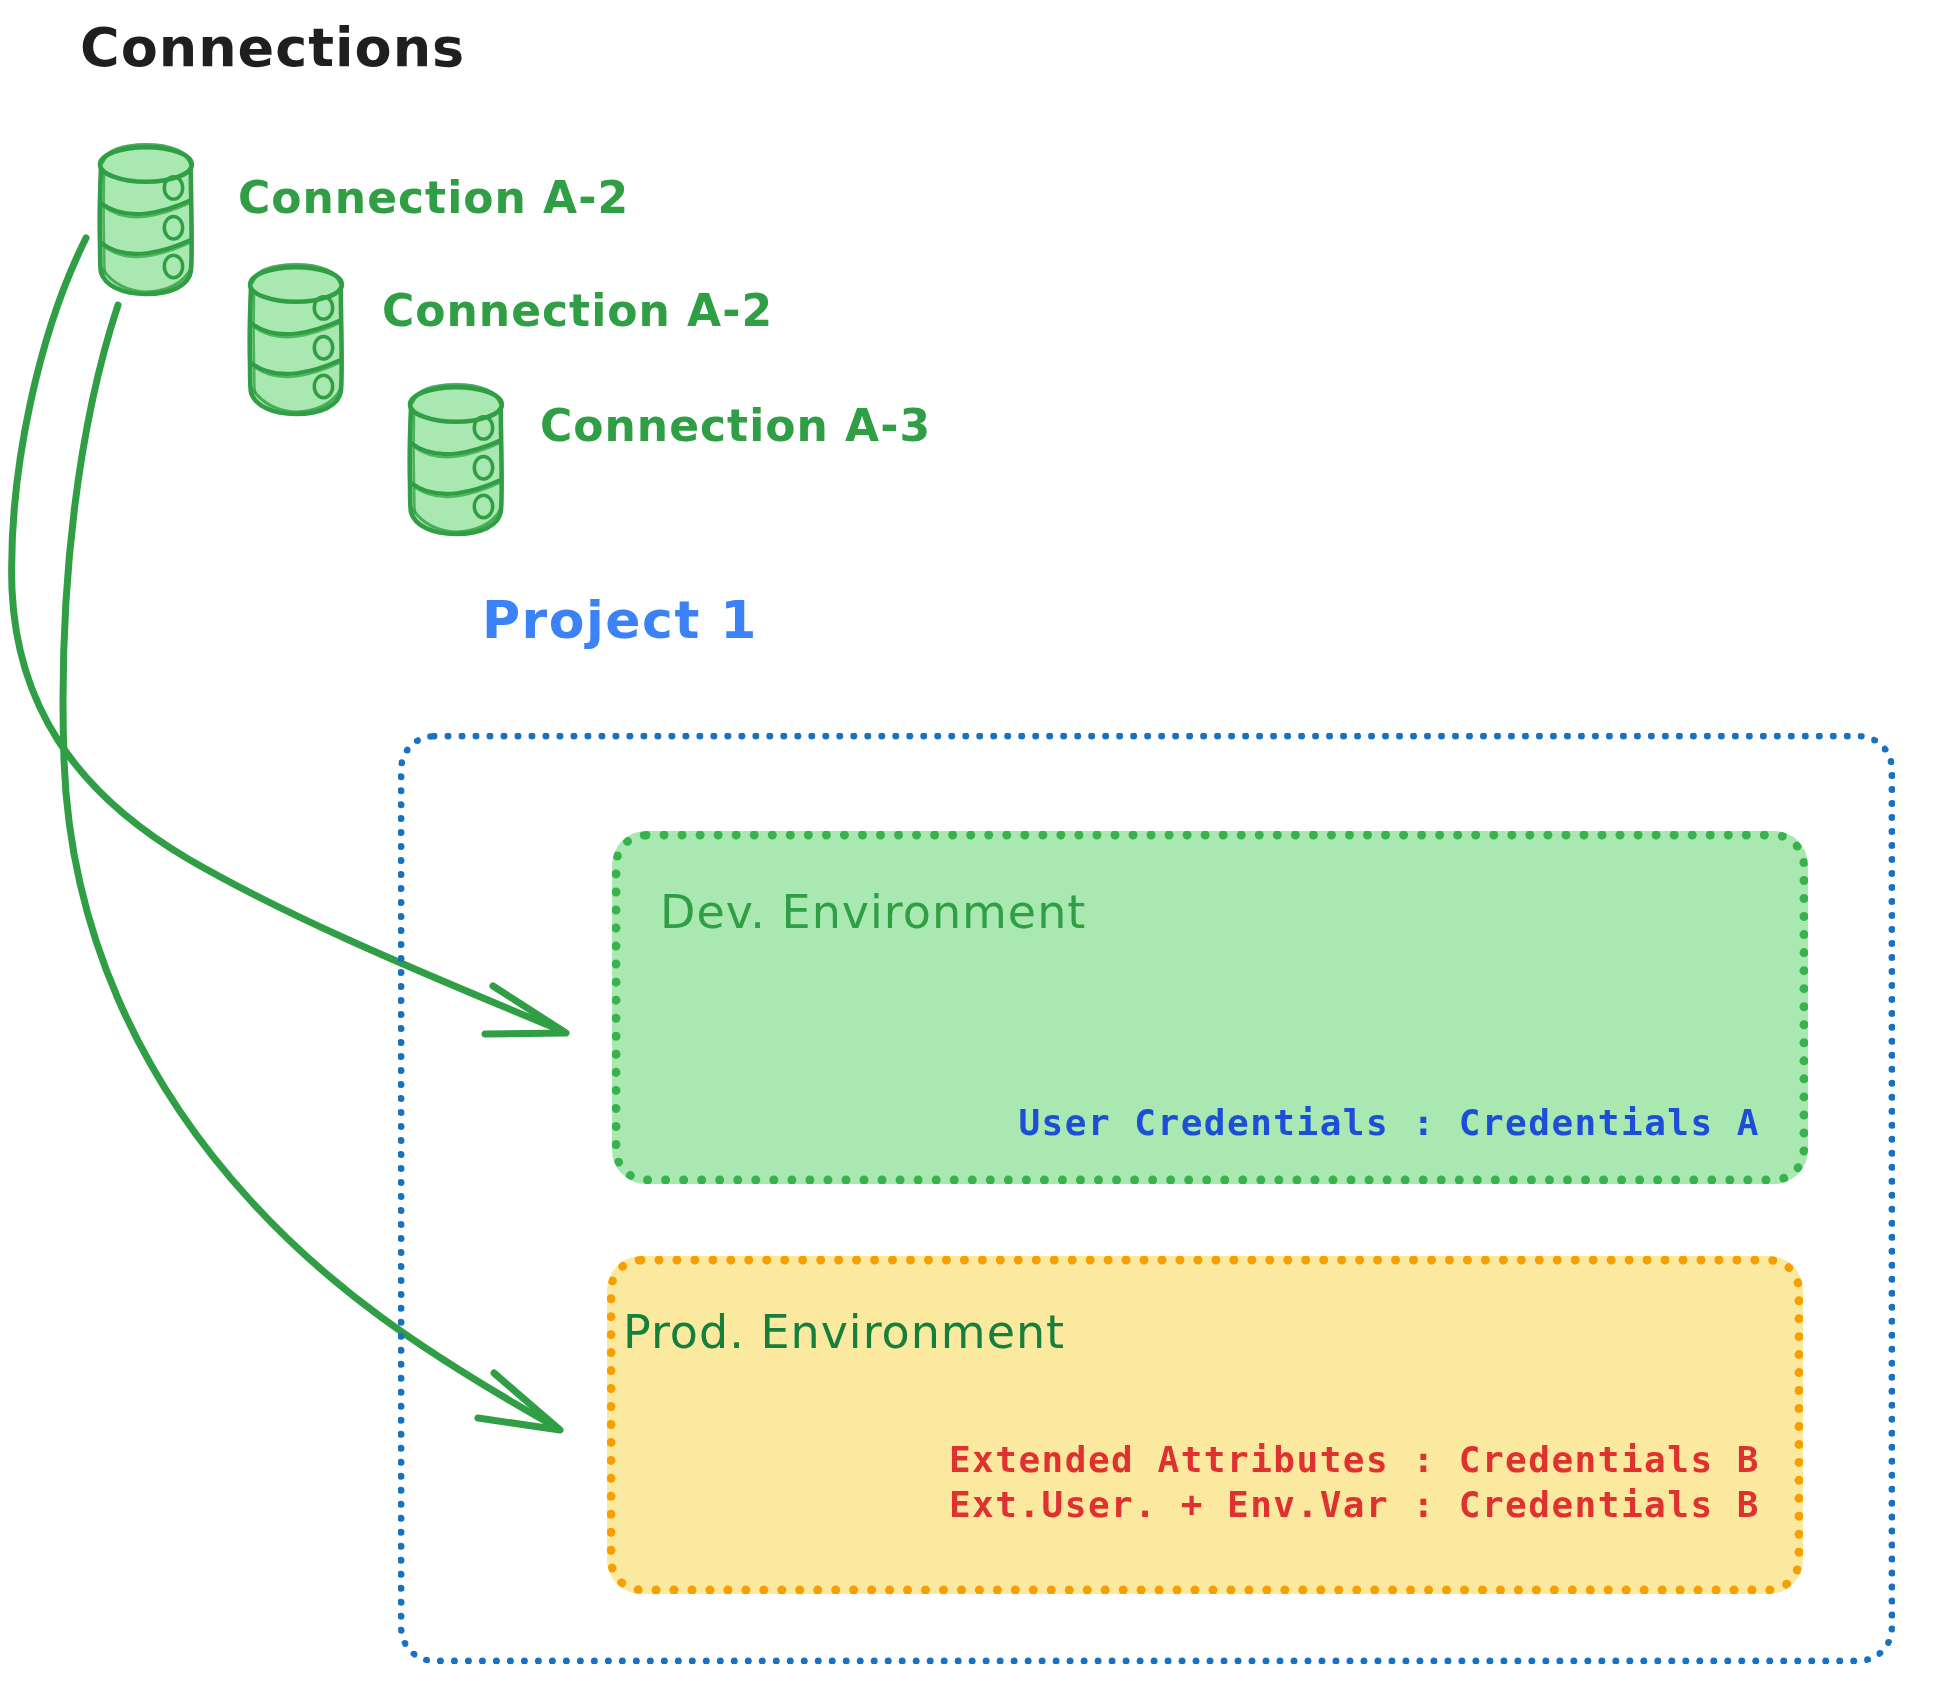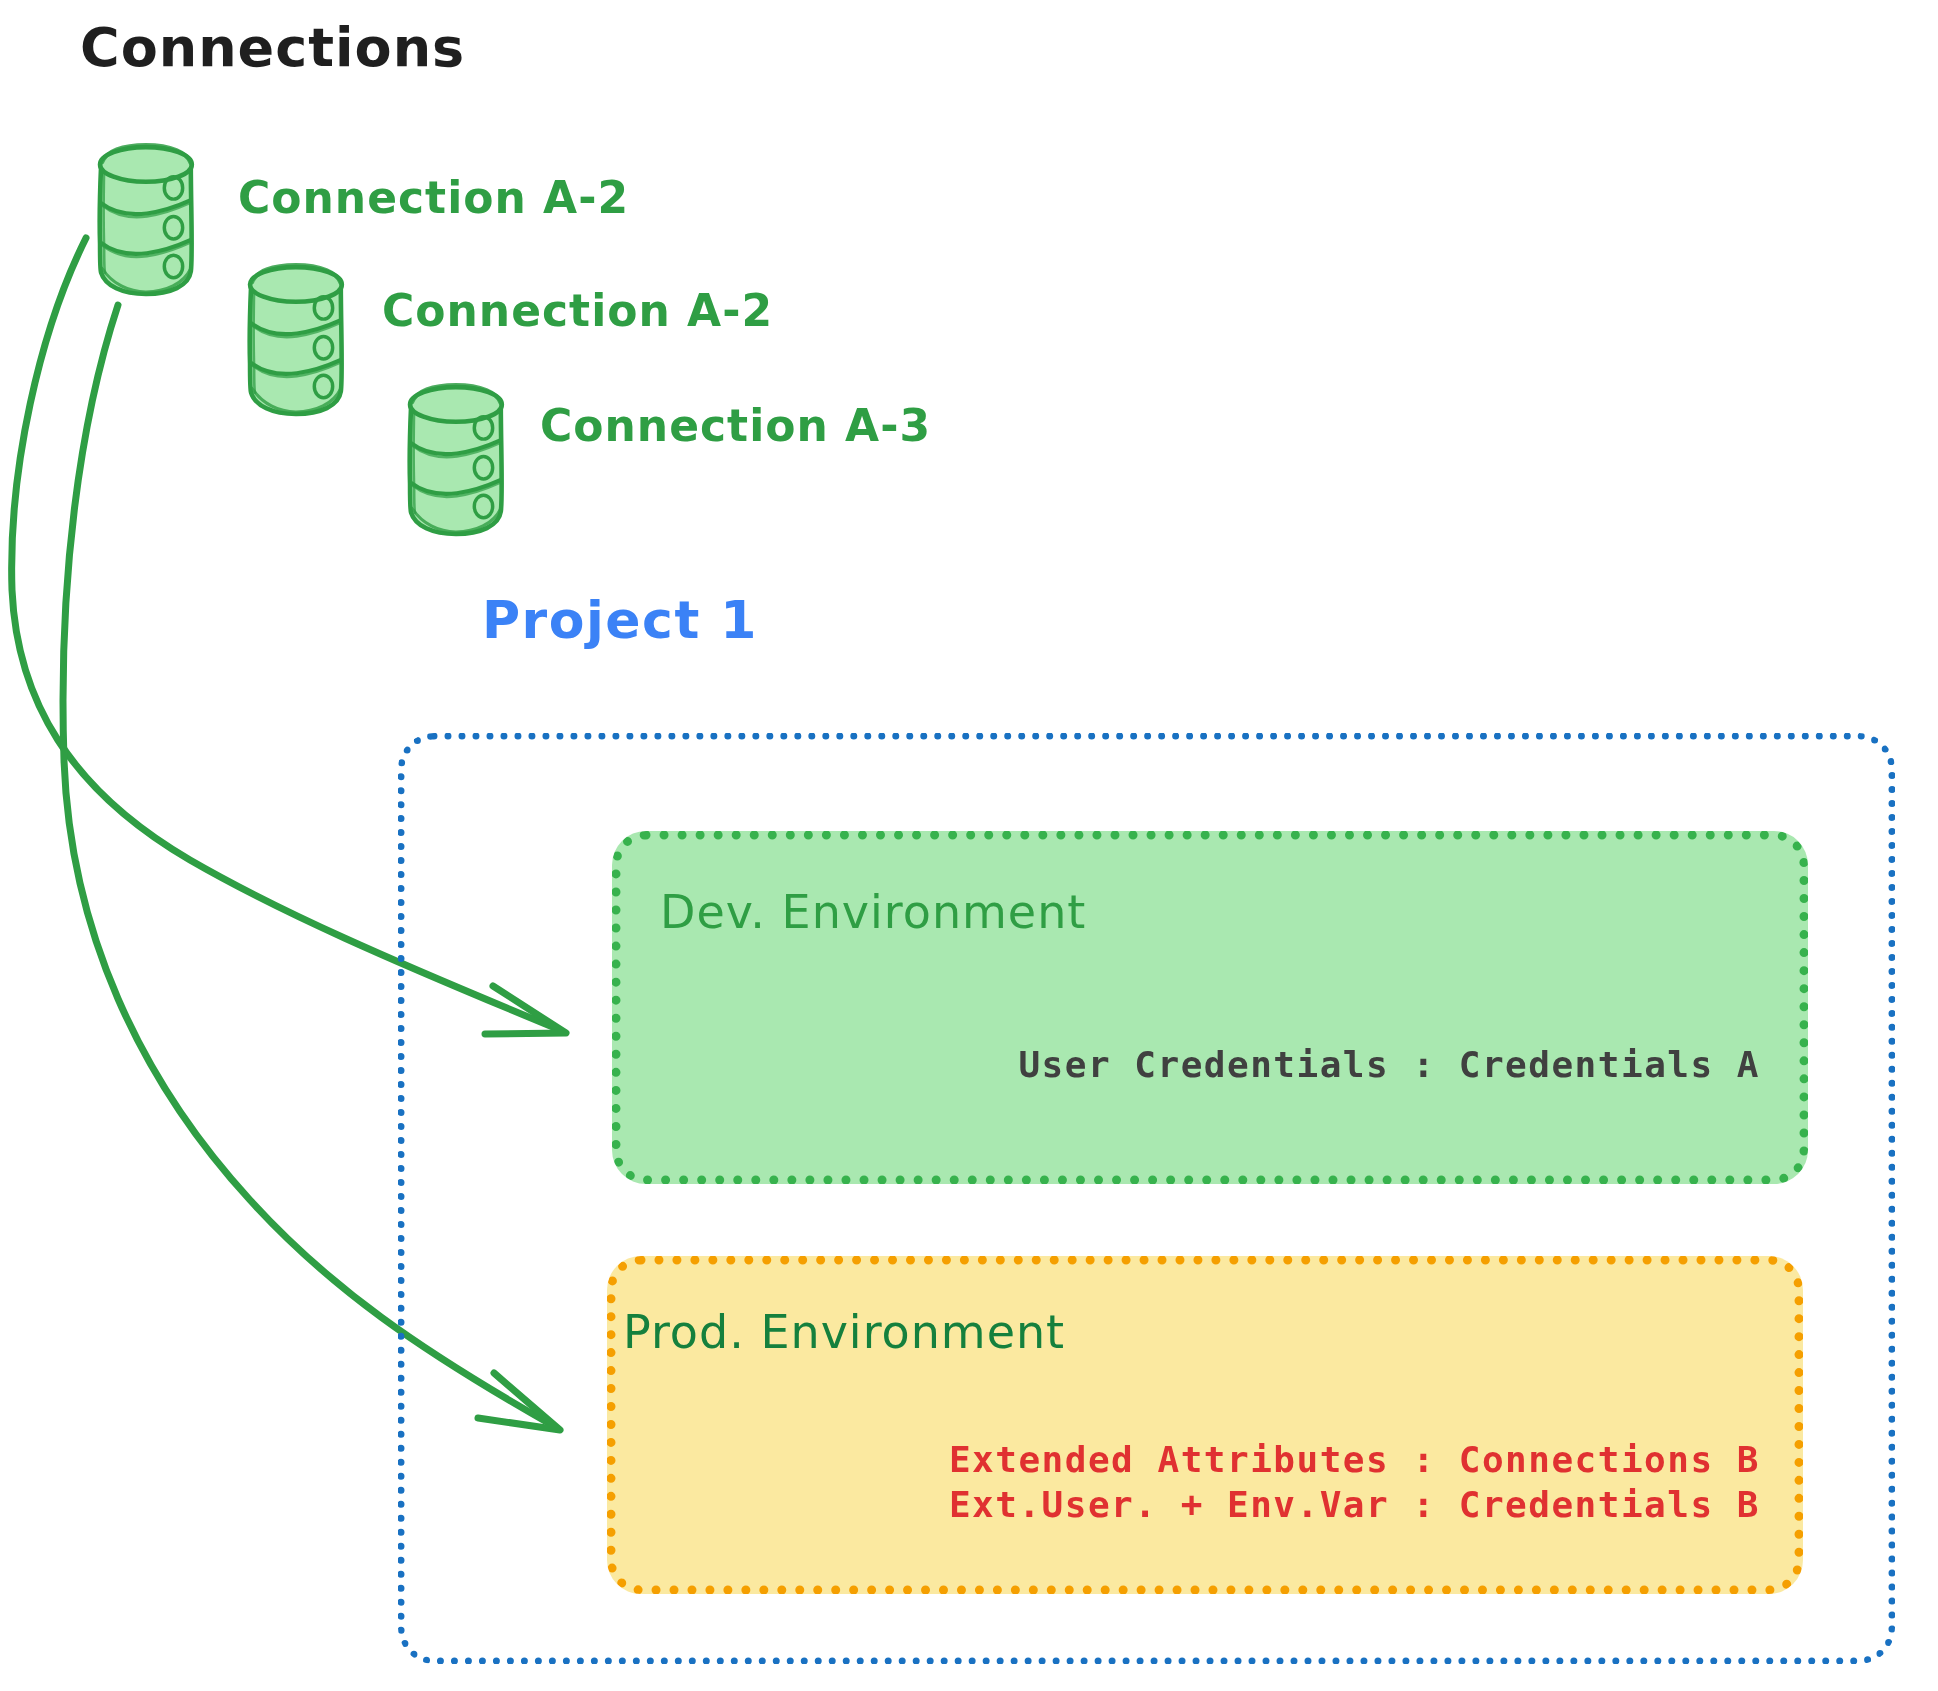--- a/index.html
+++ b/index.html
@@ -114,23 +114,23 @@
     font-family: "DejaVu Sans Mono", monospace;
     font-size: 36px;
     font-weight: 700;
     letter-spacing: 1.5px;
     text-align: right;
     white-space: nowrap;
     line-height: 1.25;
   }
   .mono-lines.dev {
     left: 740px;
-    top: 1042px;
+    top: 1100px;
     width: 1020px;
-    color: #404040;
+    color: #1d4ed8;
   }
   .mono-lines.prod {
     left: 700px;
     top: 1437px;
     width: 1060px;
     color: #e03131;
   }
   .mono-lines div { display: block; }
 </style>
 </head>
@@ -203,18 +203,18 @@
     <div class="project-title">Project 1</div>
 
     <div class="env-title dev">Dev. Environment</div>
     <div class="env-title prod">Prod. Environment</div>
 
     <div class="mono-lines dev">
       <div>User Credentials : Credentials A</div>
     </div>
 
     <div class="mono-lines prod">
-      <div>Extended Attributes : Connections B</div>
+      <div>Extended Attributes : Credentials B</div>
       <div>Ext.User. + Env.Var : Credentials B</div>
     </div>
 
   </div>
 </div>
 
 </body></html>

